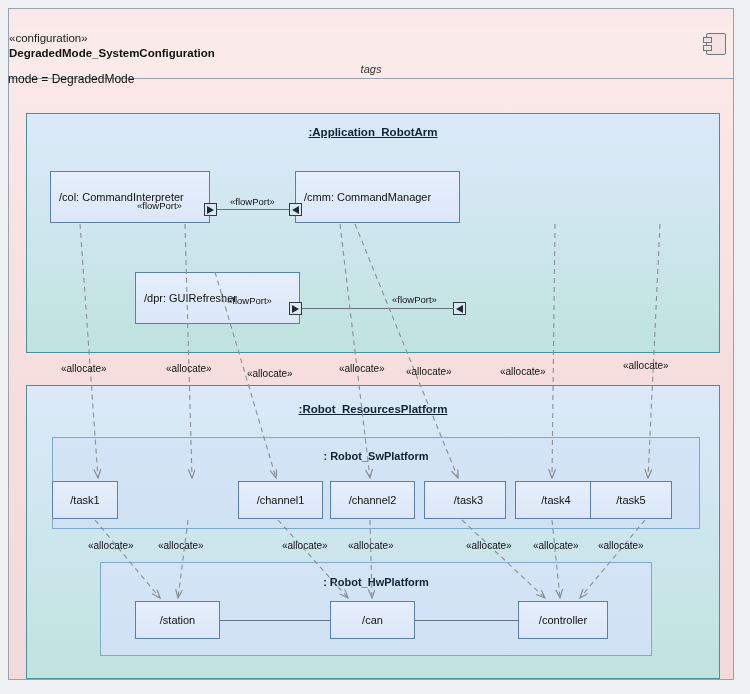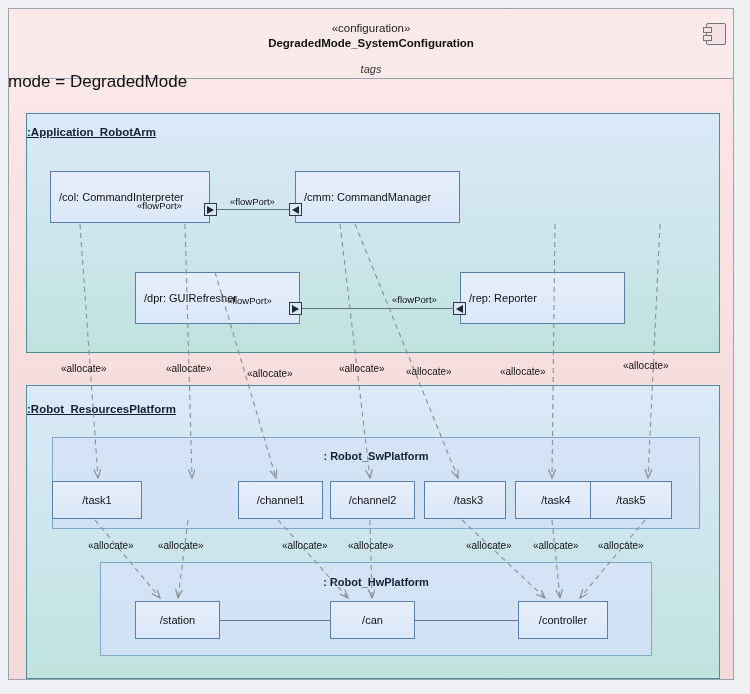--- a/index.html
+++ b/index.html
@@ -22,27 +22,26 @@
     top: 8px;
     width: 726px;
     height: 672px;
     border: 1px solid #9aa2ad;
     background: linear-gradient(180deg, #fbe9e9 0%, #f6dede 55%, #f3dada 100%);
     box-sizing: border-box;
   }
   .config-header {
     position: absolute;
     left: 0;
-    top: 7px;
+    top: 17px;
     width: 100%;
     height: 50px;
     box-sizing: border-box;
     border-bottom: 1px solid #9aa2ad;
     background: #fbeaea;
-    text-align: center;
   }
   .config-stereotype {
     font-size: 11.5px;
     color: #222;
     margin-top: 6px;
   }
   .config-title {
     font-size: 11.5px;
     font-weight: bold;
     color: #111;
@@ -83,35 +82,35 @@
     text-align: center;
     font-style: italic;
     font-size: 11px;
     color: #333;
     line-height: 20px;
   }
   .tags-value {
     position: absolute;
     left: 8px;
     top: 72px;
-    font-size: 17px;
+    font-size: 12px;
     color: #111;
   }
 
   
   .pkg {
     position: absolute;
     border: 1px solid #4b8f9a;
     background: linear-gradient(180deg, #dbe9f8 0%, #cfe6ef 45%, #bfe3dd 100%);
     box-sizing: border-box;
   }
   .pkg-title {
     position: absolute;
     width: 100%;
-    text-align: left;
+    text-align: center;
     font-size: 11.5px;
     font-weight: bold;
     color: #123;
     text-decoration: underline;
   }
   .subpkg {
     position: absolute;
     border: 1px solid #7fa8c9;
     background: linear-gradient(180deg, #d4e4f6 0%, #cfe2f3 100%);
     box-sizing: border-box;
@@ -218,23 +217,20 @@
 
   <div class="part" style="left:50px; top:171px; width:160px; height:52px;">
     <span>/col: CommandInterpreter</span>
   </div>
   <div class="part" style="left:295px; top:171px; width:165px; height:52px;">
     <span>/cmm: CommandManager</span>
   </div>
   <div class="part" style="left:135px; top:272px; width:165px; height:52px;">
     <span>/dpr: GUIRefresher</span>
   </div>
-  <div class="part" style="left:460px; top:272px; width:165px; height:52px;">
-    <span>/rep: Reporter</span>
-  </div>
 
   <div class="port-label" style="left:137px; top:200px;">«flowPort»</div>
   <div class="port-box" style="left:204px; top:203px;">
       <span class="tri"></span>
     </div>
 
   <div class="port-label" style="left:230px; top:196px;">«flowPort»</div>
   <div class="port-box left" style="left:289px; top:203px;">
       <span class="tri"></span>
     </div>
@@ -253,21 +249,21 @@
   <div class="conn" style="left:302px; top:308px; width:152px;"></div>
 
   <div class="pkg" style="left:26px; top:385px; width:694px; height:294px;">
     <div class="pkg-title" style="left:0; top:17px;">:Robot_ResourcesPlatform</div>
   </div>
 
   <div class="subpkg" style="left:52px; top:437px; width:648px; height:92px;">
     <div class="subpkg-title" style="left:0; top:12px;">: Robot_SwPlatform</div>
   </div>
 
-  <div class="part center" style="left:52px; top:481px; width:90px; height:38px;">
+  <div class="part center" style="left:52px; top:481px; width:66px; height:38px;">
     <span>/task1</span>
   </div>
   <div class="part center" style="left:238px; top:481px; width:85px; height:38px;">
     <span>/channel1</span>
   </div>
   <div class="part center" style="left:330px; top:481px; width:85px; height:38px;">
     <span>/channel2</span>
   </div>
   <div class="part center" style="left:424px; top:481px; width:82px; height:38px;padding-left:7px;">
     <span>/task3</span>

